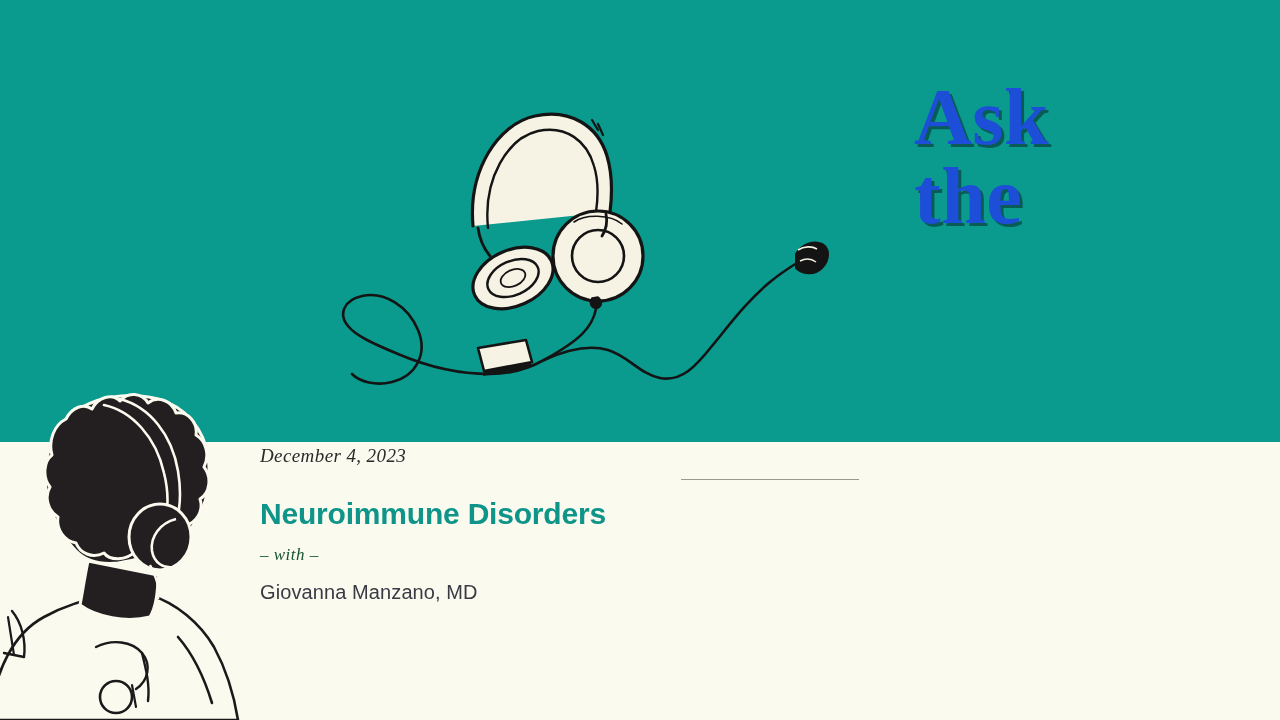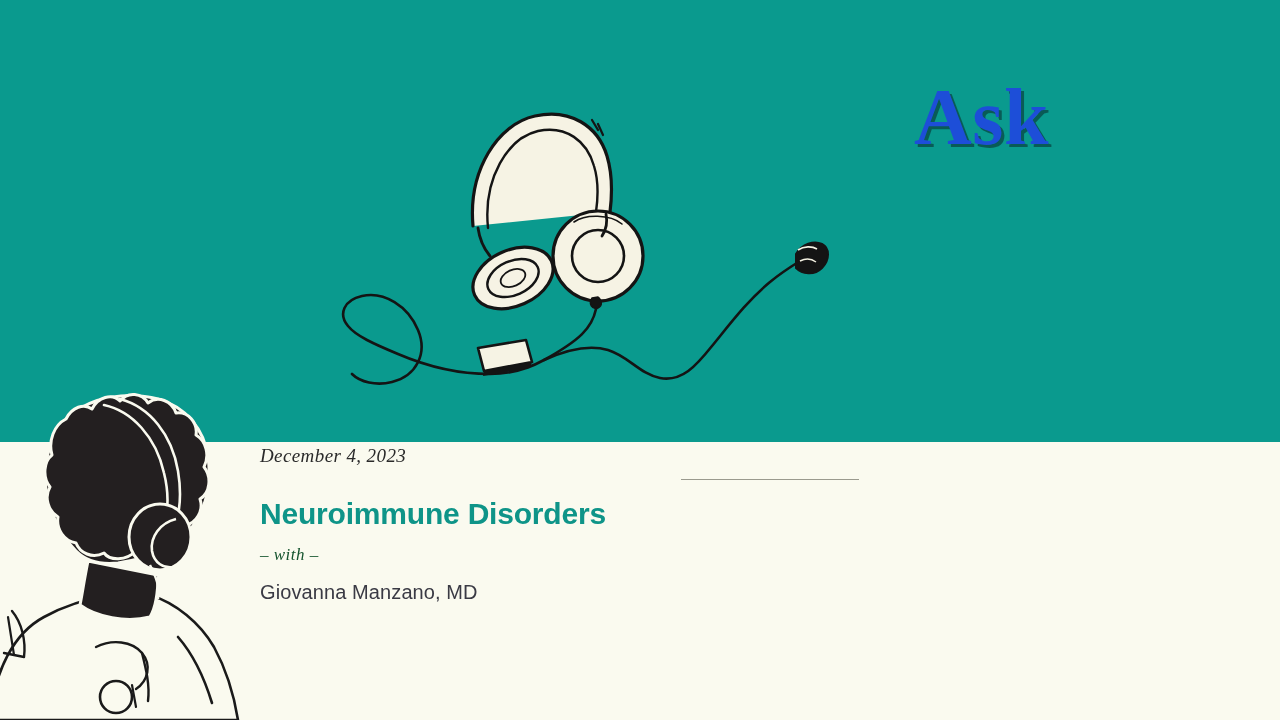--- a/index.html
+++ b/index.html
@@ -178,20 +178,21 @@
         <path d="M466 176 C 472 166, 484 162, 492 166 C 500 170, 500 182, 492 190
                  C 484 198, 472 196, 466 190 Z" fill="#141414" stroke="#141414" stroke-width="2"></path>
         <path d="M468 172 C 474 168, 482 168, 487 171" fill="none" stroke="#F6F3E4" stroke-width="1.6"></path>
         <path d="M470 183 C 476 180, 482 181, 486 184" fill="none" stroke="#F6F3E4" stroke-width="1.4"></path>
       </g>
     </svg>
   </div>
 
   <div class="hero-title">
     <span class="ln">Ask</span>
+    <span class="ln">the</span>
   </div>
 
   <div class="person-art">
     <svg width="270" height="335" viewBox="0 0 270 335" xmlns="http://www.w3.org/2000/svg">
 
       <g fill="#FAFAEF" stroke="#1A1A1A" stroke-width="2.6" stroke-linecap="round" stroke-linejoin="round">
         <path d="M-10 335 C -6 286, 14 248, 44 232 C 62 222, 86 214, 110 210
                  L 150 210 C 176 218, 200 238, 214 262 C 226 284, 234 310, 238 335 Z"></path>
         <path d="M12 226 C 22 238, 26 256, 24 272 L 4 268" fill="none" stroke-width="2.4"></path>
         <path d="M8 232 L 14 270" fill="none" stroke-width="2.2"></path>

